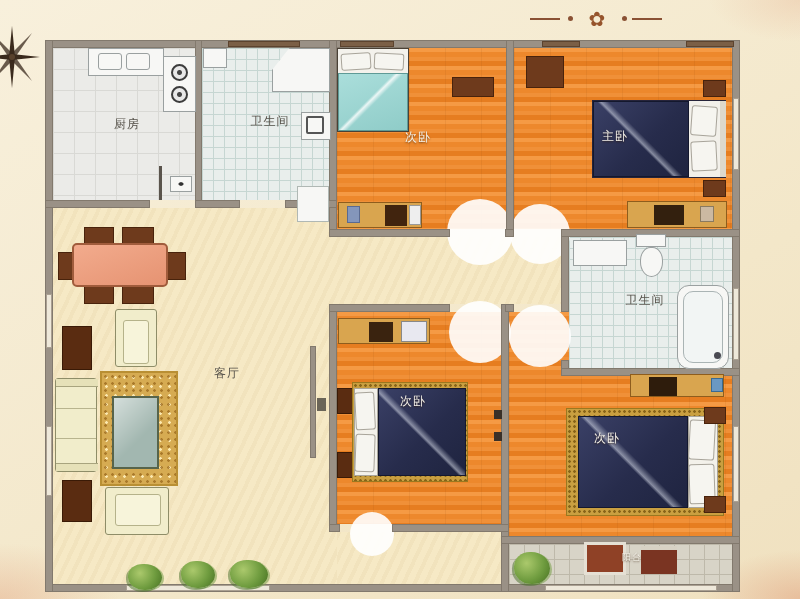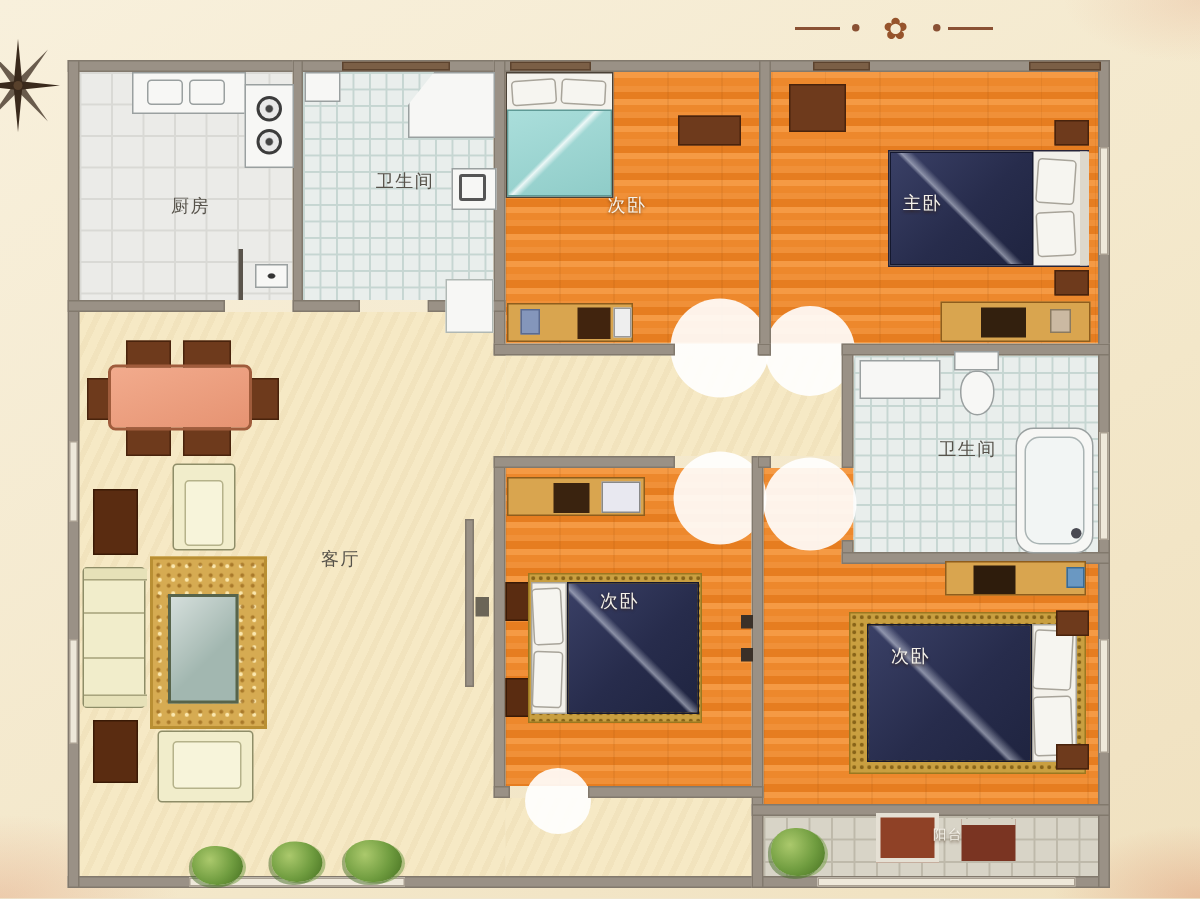--- a/index.html
+++ b/index.html
@@ -195,21 +195,21 @@
   <div class="abs rug" style="left:100px;top:371px;width:78px;height:115px;"></div>
   <div class="abs" style="left:112px;top:396px;width:47px;height:73px;background:linear-gradient(135deg, rgba(255,255,255,.55), rgba(255,255,255,0) 60%),#a2b7b0;border:2px solid #57644b;"></div>
   <div class="abs sofa" style="left:105px;top:487px;width:64px;height:48px;">
     <div class="abs" style="left:9px;top:6px;width:46px;height:32px;background:#f7f4da;border:1px solid #b5b28a;border-radius:3px;"></div>
   </div>
   <div class="abs" style="left:317px;top:398px;width:9px;height:13px;background:#6b6557;"></div>
   <div class="abs plant" style="left:128px;top:564px;width:34px;height:26px;"></div>
   <div class="abs plant" style="left:181px;top:561px;width:34px;height:27px;"></div>
   <div class="abs plant" style="left:230px;top:560px;width:38px;height:28px;"></div>
 
-  <div class="abs lbl" style="left:127px;top:124px;margin-top:14px;">厨房</div>
+  <div class="abs lbl" style="left:127px;top:124px;">厨房</div>
   <div class="abs lbl" style="left:270px;top:121px;">卫生间</div>
   <div class="abs lbl lbl-w" style="left:418px;top:137px;">次卧</div>
   <div class="abs lbl lbl-w" style="left:615px;top:136px;">主卧</div>
   <div class="abs lbl" style="left:645px;top:300px;">卫生间</div>
   <div class="abs lbl" style="left:227px;top:373px;">客厅</div>
   <div class="abs lbl lbl-w" style="left:413px;top:401px;">次卧</div>
   <div class="abs lbl lbl-w" style="left:607px;top:438px;">次卧</div>
   <div class="abs lbl lbl-w" style="left:632px;top:557px;font-size:9px;">阳台</div>
 
   <svg class="abs" style="left:-18px;top:24px;" width="60" height="66" viewBox="0 0 60 66">

